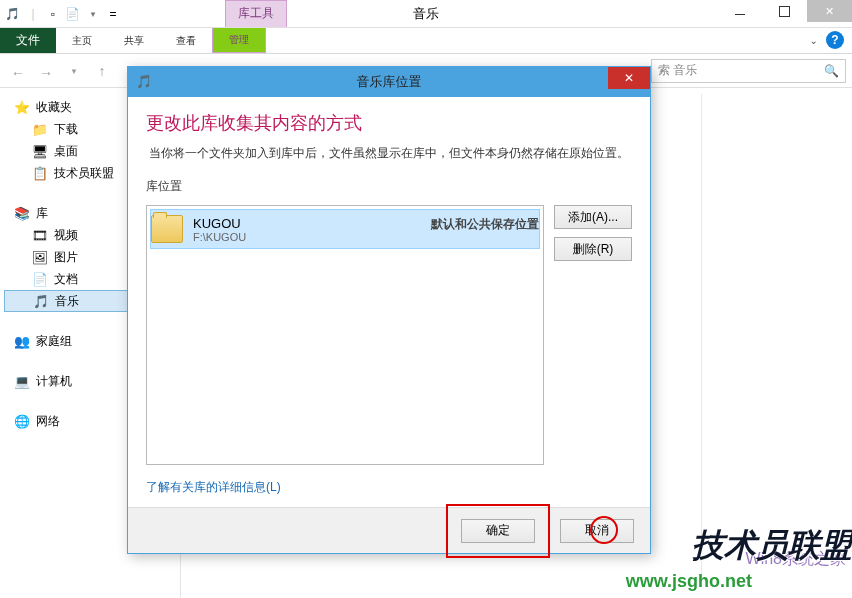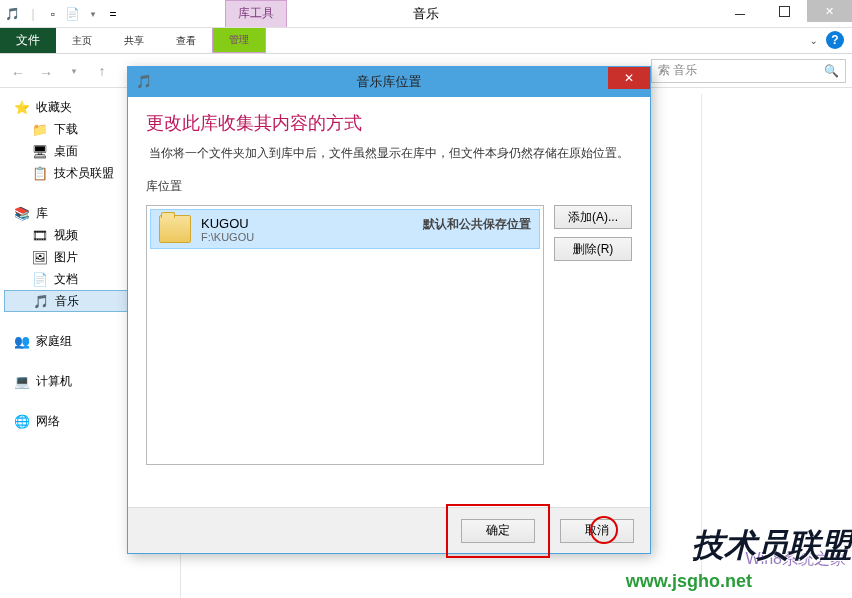--- a/index.html
+++ b/index.html
@@ -48,21 +48,21 @@
     .dialog-titlebar { height: 30px; background: #4aa3df; display: flex; align-items: center; padding-left: 8px; position: relative; }
     .dialog-titlebar .dicon { width: 16px; height: 16px; color: #fff; font-size: 13px; }
     .dialog-title { position: absolute; left: 50%; transform: translateX(-50%); color: #222; font-size: 13px; }
     .dialog-close { position: absolute; right: 0; top: 0; width: 42px; height: 22px; background: #c9302c; color: #fff; display: flex; align-items: center; justify-content: center; font-size: 12px; }
     .dialog-body { flex: 1; padding: 14px 18px 8px 18px; display: flex; flex-direction: column; }
     .dialog-heading { color: #be185d; font-size: 18px; margin-bottom: 10px; }
     .dialog-desc { font-size: 12px; color: #333; margin-bottom: 16px; text-align: center; }
     .dialog-label { font-size: 12px; color: #333; margin-bottom: 10px; }
     .lib-row { display: flex; gap: 10px; align-items: flex-start; }
     .lib-list { flex: 1; height: 260px; border: 1px solid #b8b8b8; background: #fff; padding: 3px; }
-    .lib-item { background: #cce8ff; border: 1px solid #99d1ff; padding: 5px 8px; display: flex; align-items: center; gap: 10px; }
+    .lib-item { background: #cce8ff; border: 1px solid #99d1ff; padding: 5px 0; display: flex; align-items: center; gap: 10px; }
     .folder-icon { width: 32px; height: 28px; background: linear-gradient(#f7e199,#eec85e); border-radius: 2px; border: 1px solid #d0a830; position: relative; }
     .folder-icon::before { content:''; position:absolute; top:-4px; left:1px; width:12px; height:5px; background:#f7e199; border:1px solid #d0a830; border-bottom:none; border-radius:2px 2px 0 0;}
     .lib-item-text { flex: 1; display: flex; justify-content: space-between; align-items: flex-start; }
     .lib-name { font-size: 13px; }
     .lib-path { font-size: 11px; color: #666; }
     .lib-default { font-size: 12px; color: #444; font-weight: bold; }
     .lib-buttons { display: flex; flex-direction: column; gap: 8px; }
     .win-btn { min-width: 78px; height: 24px; border: 1px solid #adadad; background: linear-gradient(#f5f5f5,#e8e8e8); font-size: 12px; padding: 0 10px; cursor: default; }
     .dialog-link { color: #1569b5; font-size: 12px; margin-top: 14px; cursor: default; }
     .dialog-footer { height: 46px; background: #f0f0f0; border-top: 1px solid #dcdcdc; display: flex; align-items: center; justify-content: flex-end; gap: 10px; padding-right: 16px; position: relative; }
@@ -206,20 +206,21 @@
             </div>
             <div class="lib-default">默认和公共保存位置</div>
           </div>
         </div>
       </div>
       <div class="lib-buttons">
         <button class="win-btn">添加(A)...</button>
         <button class="win-btn">删除(R)</button>
       </div>
     </div>
+    <div class="dialog-link">了解有关库的详细信息(L)</div>
   </div>
   <div class="dialog-footer">
     <span class="ok-highlight">
       <button class="win-btn" style="min-width:74px">确定</button>
     </span>
     <button class="win-btn" style="min-width:74px">取消</button>
     <div class="cancel-circle"></div>
   </div>
 </div>
 

